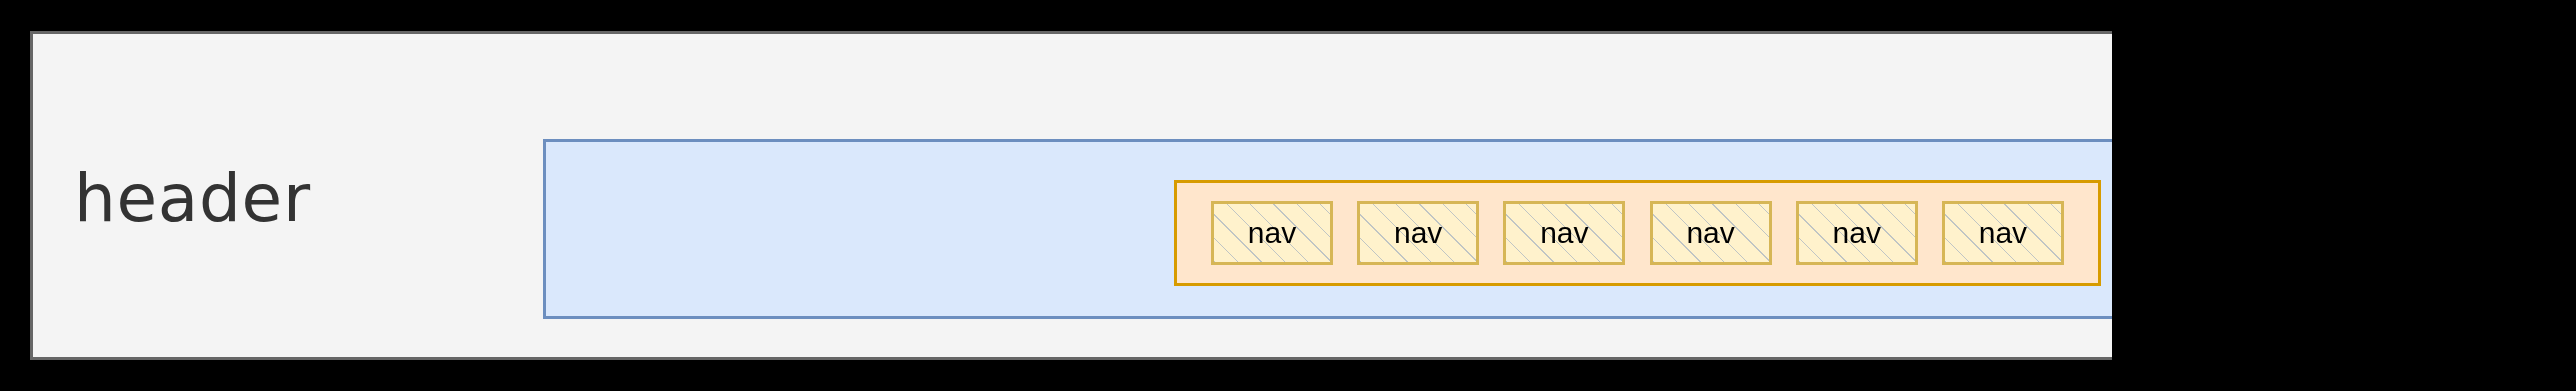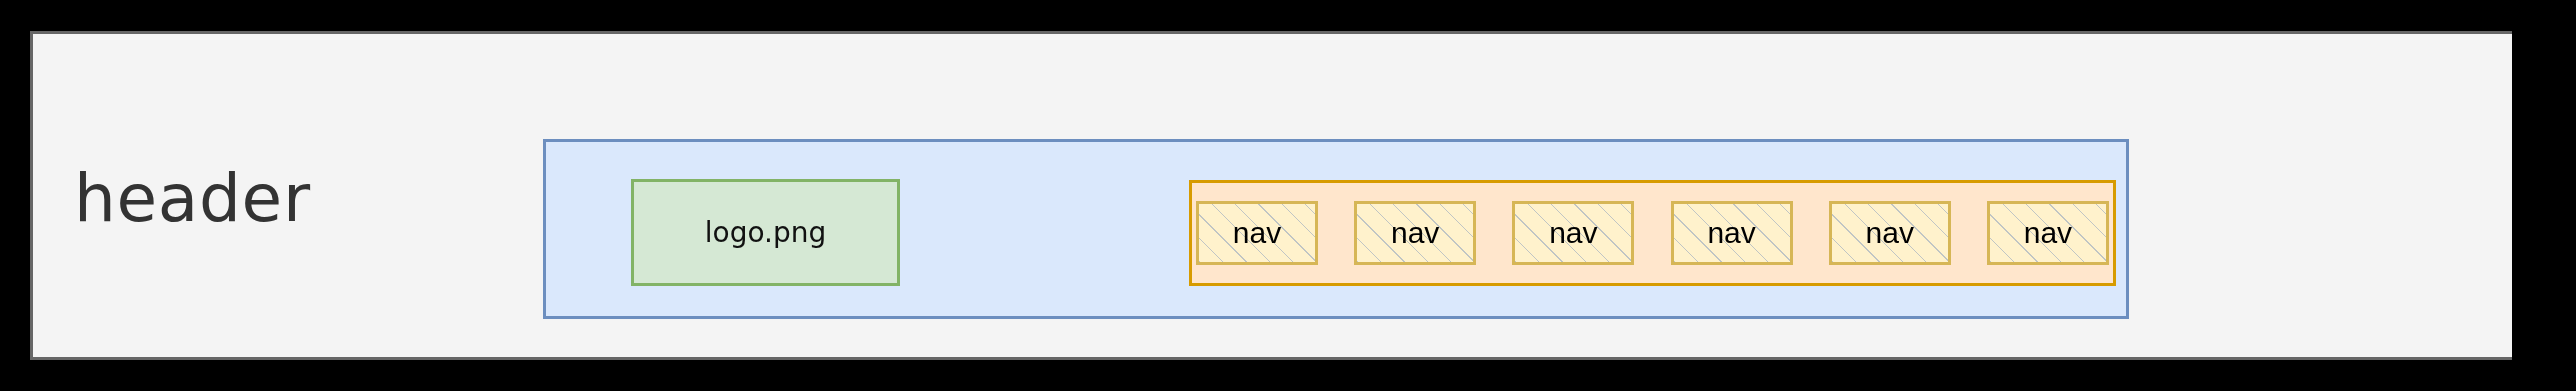--- a/index.html
+++ b/index.html
@@ -3,21 +3,21 @@
 <meta charset="utf-8">
 <style>
   html, body {
     margin: 0;
     padding: 0;
     background: #000000;
   }
 
   #canvas {
     position: relative;
-    width: 2512px;
+    width: 2112px;
     height: 392px;
     background: #000000;
     overflow: hidden;
     font-family: "Liberation Sans", sans-serif;
     text-align: right;
   }
 
   
   #page-frame {
     position: absolute;
@@ -73,31 +73,31 @@
   #logo-label {
     font-family: "DejaVu Sans", sans-serif;
     font-size: 28px;
     color: #111111;
     white-space: nowrap;
   }
 
   
   #nav-container {
     position: absolute;
-    left: 643px;           
+    left: 628px;           
     top: 38px;
     width: 927px;
     height: 106px;
     background: #ffe6cc;
     border: 3.7px solid #d79b00;
     box-sizing: border-box;
     display: flex;
     align-items: center;
     justify-content: space-between;
-    padding: 0 4px;
+    padding: 0 34px;
   }
 
   
   .nav-item {
     width: 122px;
     height: 64px;
     box-sizing: border-box;
     border: 3.7px solid #d6b656;
     background-color: #fff2cc;
     background-image: repeating-linear-gradient(
@@ -137,23 +137,20 @@
 <body>
 
 <div id="canvas">
 
   <div id="page-frame">
 
     <div id="header-label">header</div>
 
     <div id="header-container">
 
-      <div id="logo-box">
-        <span id="logo-label">logo.png</span>
-      </div>
 
       <div id="nav-container">
 
         <div class="nav-item">
           <span class="nav-item-label">nav</span>
         </div>
 
         <div class="nav-item">
           <span class="nav-item-label">nav</span>
         </div>

